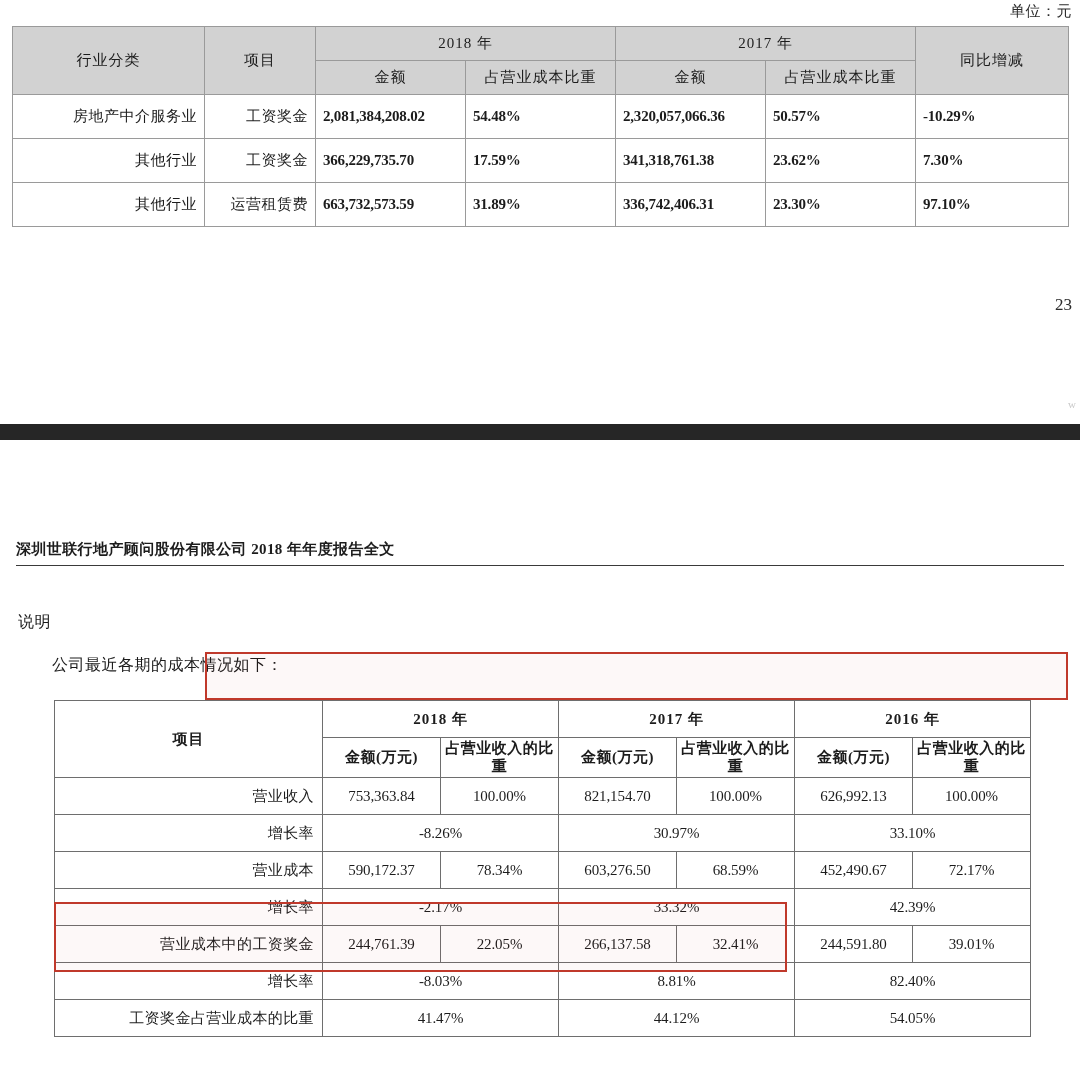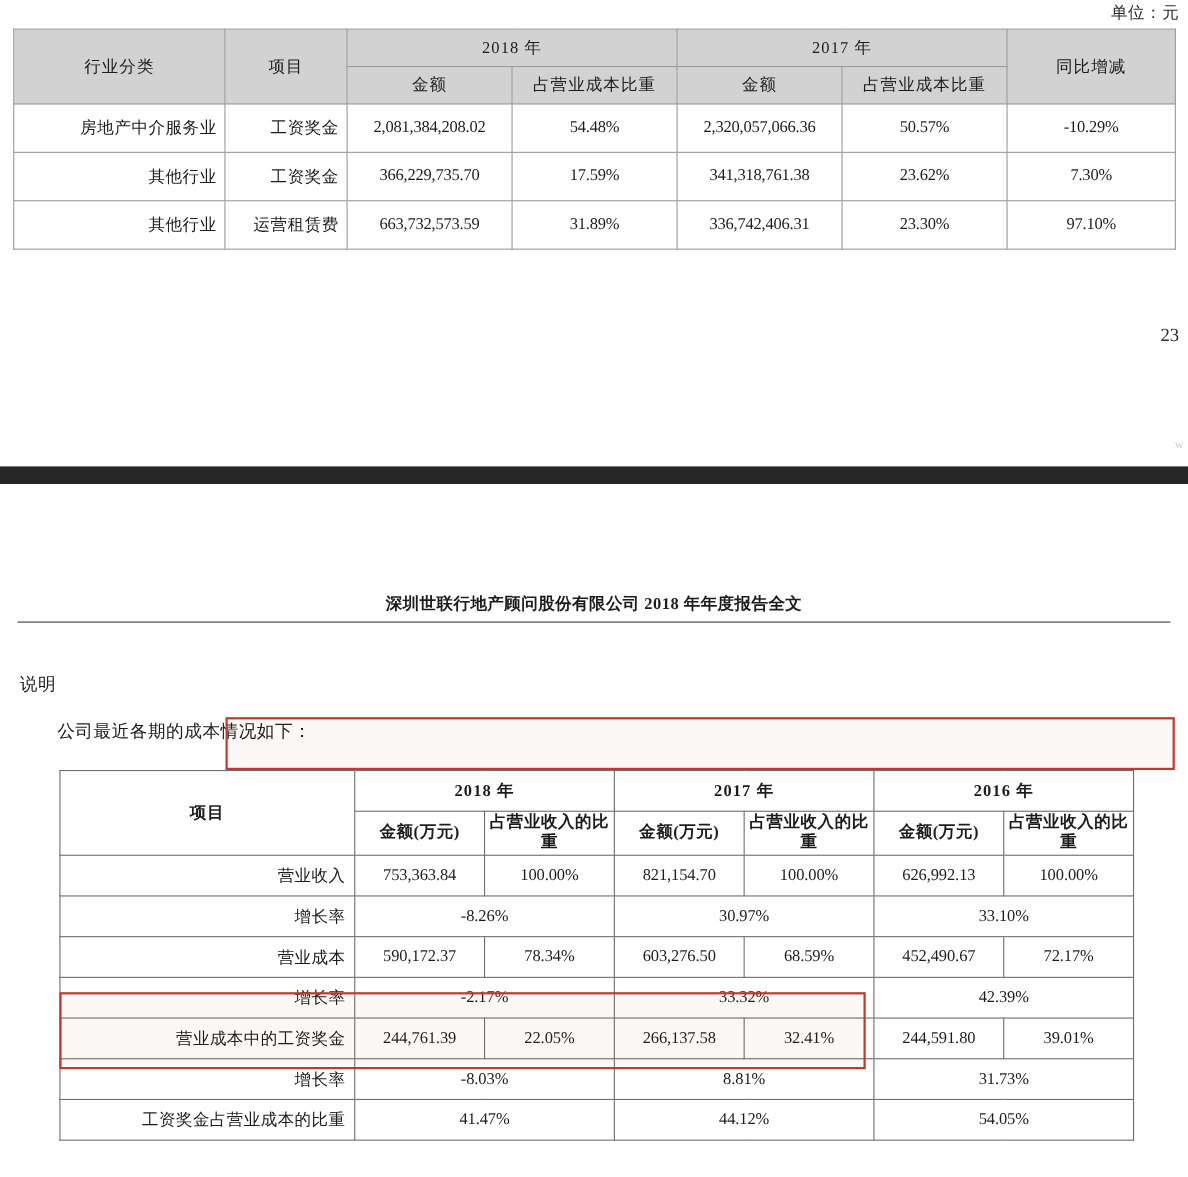--- a/index.html
+++ b/index.html
@@ -52,33 +52,33 @@
   }
   #table-one td { height: 34px; }
   #table-one td.hcell {
     background: #d2d2d2;
     text-align: center;
     font-size: 15px;
     letter-spacing: 1px;
   }
   #table-one td.body-cell { height: 44px; }
   #table-one td.lbl { text-align: right; letter-spacing: 0.5px; }
-  #table-one td.num { text-align: center; font-weight: normal; letter-spacing: -0.2px; }
+  #table-one td.num { text-align: left; font-weight: bold; letter-spacing: -0.2px; }
 
   
   #page-two {
     position: absolute;
     left: 0; top: 440px;
     width: 1080px; height: 630px;
     background: #fff;
   }
   .pg2-header {
     position: absolute;
     left: 16px; right: 16px; top: 100px;
-    text-align: center;
+    text-align: left;
     font-size: 15px;
     font-weight: bold;
     letter-spacing: 0.4px;
     padding-bottom: 6px;
     border-bottom: 1.5px solid #3a3a3a;
     color: #1c1c1c;
   }
   .shuoming {
     position: absolute;
     left: 18px; top: 172px;
@@ -299,21 +299,21 @@
         <td class="val">266,137.58</td>
         <td class="val">32.41%</td>
         <td class="val">244,591.80</td>
         <td class="val">39.01%</td>
       </tr>
 
       <tr>
         <td class="rowlbl">增长率</td>
         <td class="val" colspan="2">-8.03%</td>
         <td class="val" colspan="2">8.81%</td>
-        <td class="val" colspan="2">31.73%</td>
+        <td class="val" colspan="2">82.40%</td>
       </tr>
 
       <tr>
         <td class="rowlbl">工资奖金占营业成本的比重</td>
         <td class="val" colspan="2">41.47%</td>
         <td class="val" colspan="2">44.12%</td>
         <td class="val" colspan="2">54.05%</td>
       </tr>
     </tbody>
   </table>

